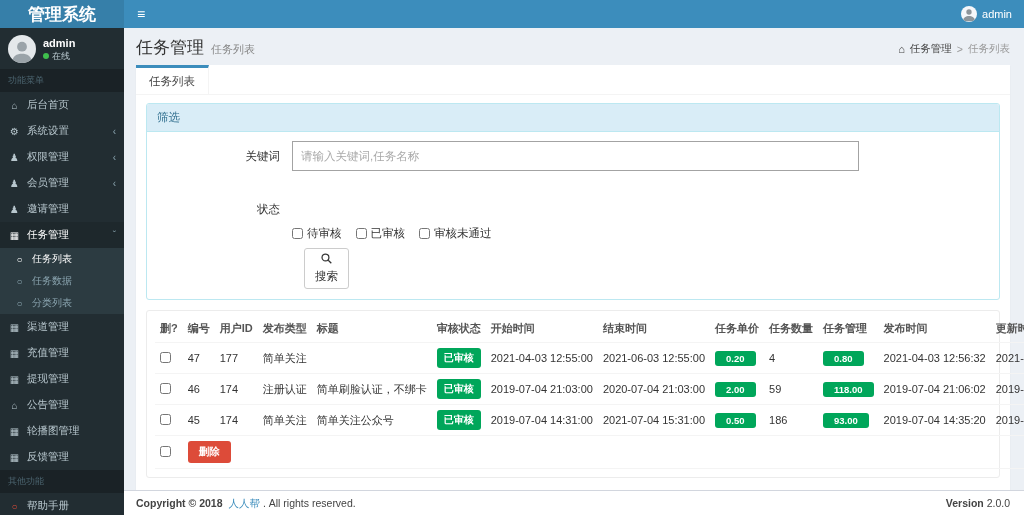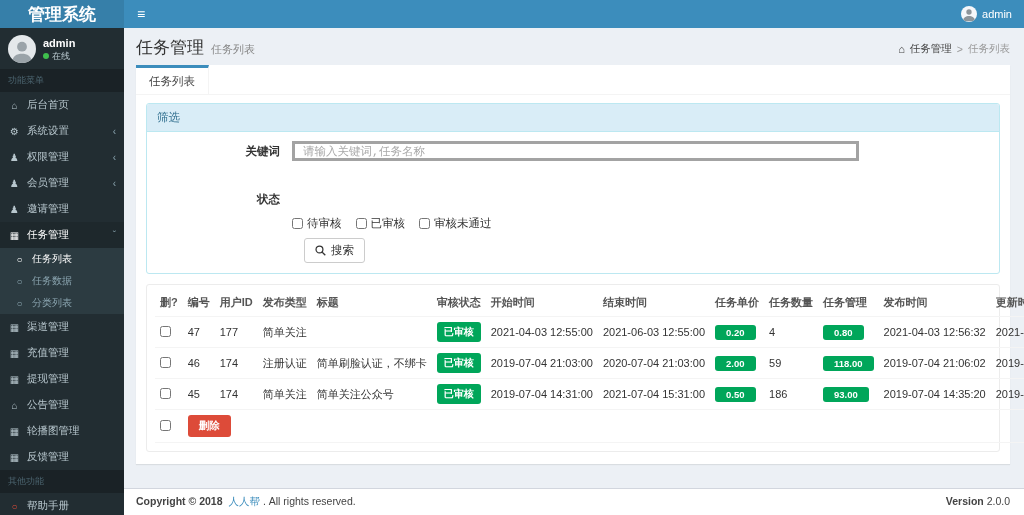--- a/index.html
+++ b/index.html
@@ -49,31 +49,31 @@
   .tab-bar { border-bottom:1px solid #f4f4f4; display:flex; }
   .tab { padding:6px 13px 5px; border-top:3px solid #3c8dbc; border-right:1px solid #f4f4f4;
          font-size:11.5px; color:#444; background:#fff; cursor:pointer; }
   .card-body { padding:8px 10px 12px; }
   
   .filter-panel { border:1px solid #bce8f1; border-radius:3px; overflow:hidden; }
   .filter-header { background:#d9edf7; color:#31708f; font-size:11.5px; padding:6px 10px;
                    border-bottom:1px solid #bce8f1; cursor:pointer; }
   .filter-body { padding:9px 10px 10px; }
   .form-row { display:flex; margin-bottom:7px; align-items:center; }
-  .form-label { width:135px; text-align:right; padding-right:12px; font-weight:bold;
+  .form-label { width:135px; text-align:right; padding-right:12px; font-weight:normal;
                 font-size:11.5px; color:#333; flex-shrink:0; }
-  .keyword-input { width:567px; height:20px; border:3px solid #a3a3a3; padding:0 8px;
-                   font-size:11.5px; color:#333; outline:none;font-family:Liberation Mono, monospace; }
+  .keyword-input { width:567px; height:30px; border:1px solid #a3a3a3; padding:0 8px;
+                   font-size:11.5px; color:#333; outline:none; }
   .keyword-input::placeholder { color:#a9a9a9; }
   .status-group { display:flex; gap:14px; align-items:center; font-size:11.5px; }
   .checkbox-label { display:flex; align-items:center; gap:4px; cursor:pointer;margin-top:48px; }
   input[type=checkbox] { width:11px; height:11px; margin:0; cursor:pointer; }
   .search-btn { margin-left:147px; display:inline-flex; align-items:center; gap:5px;
                 background:#fff; border:1px solid #ccc; border-radius:3px; padding:4px 10px;
-                font-size:11.5px; color:#333; cursor:pointer; }
+                font-size:11.5px; color:#333; cursor:pointer;flex-direction:column; }
   
   .table-box { border:1px solid #ececec; border-radius:3px; margin-top:10px; padding:4px 8px 8px; }
   table { width:100%; border-collapse:collapse; font-size:11px; }
   th { text-align:left; font-weight:bold; color:#555; padding:6px 5px; border-bottom:1px solid #f4f4f4; white-space:nowrap; }
   td { padding:5px 5px; border-bottom:1px solid #f4f4f4; white-space:nowrap; color:#333; }
   th:nth-child(5){ width:14%; }
   .badge { background:#00a65a; color:#fff; font-size:9.5px; font-weight:bold; padding:2px 11px;
            border-radius:3px; display:inline-block; }
   .badge-status { padding:3px 7px; font-size:10px; }
   .btn-delete { background:#dd4b39; color:#fff; border:none; border-radius:3px; padding:4px 11px;

